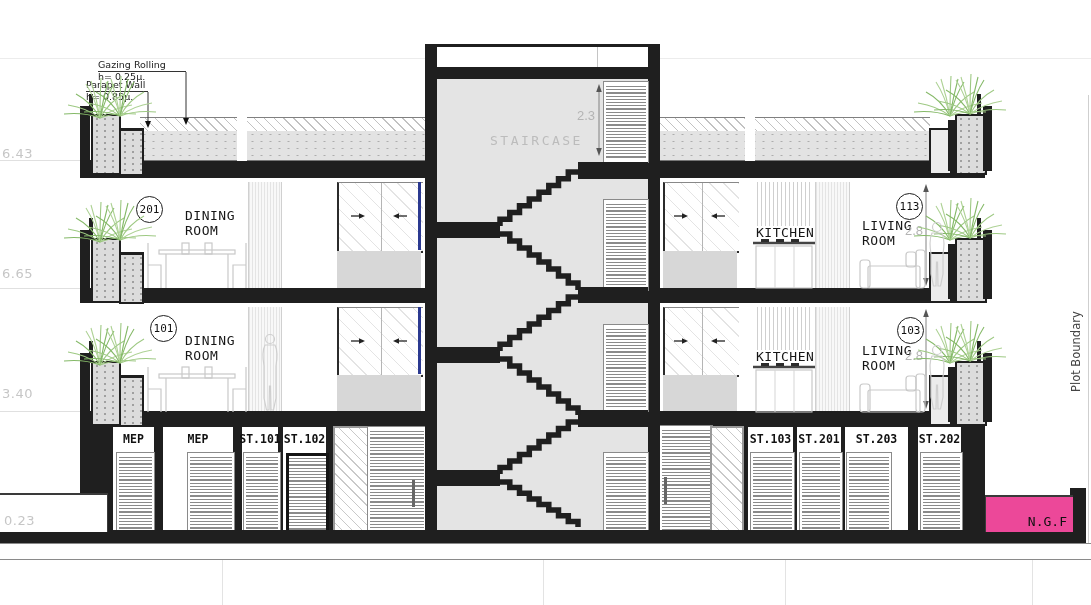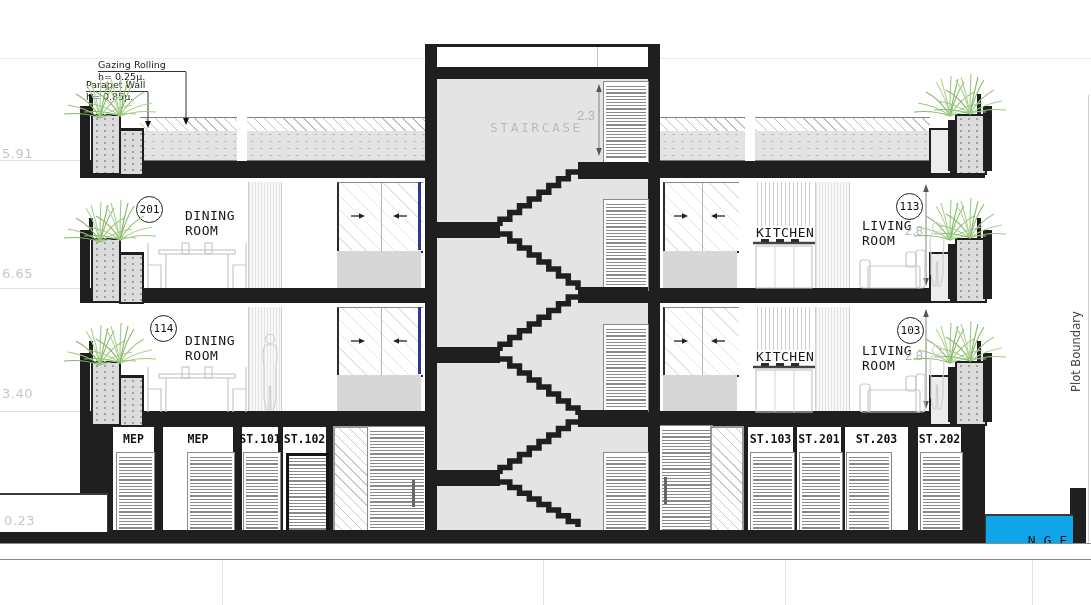--- a/index.html
+++ b/index.html
@@ -46,21 +46,21 @@
 
   <div class="abs fainth" style="left:0;top:58px;width:1091px;height:1px"></div>
   <div class="abs datum" style="left:0;top:160px;width:80px;height:1px"></div>
   <div class="abs datum" style="left:0;top:288px;width:80px;height:1px"></div>
   <div class="abs datum" style="left:0;top:411px;width:80px;height:1px"></div>
   <div class="abs faintv" style="left:222px;top:543px;width:1px;height:62px"></div>
   <div class="abs faintv" style="left:543px;top:543px;width:1px;height:62px"></div>
   <div class="abs faintv" style="left:785px;top:543px;width:1px;height:62px"></div>
   <div class="abs faintv" style="left:1032px;top:543px;width:1px;height:62px"></div>
 
-  <div class="abs lvl" style="left:2px;top:146px">5.91</div>
+  <div class="abs lvl" style="left:2px;top:146px">6.43</div>
   <div class="abs lvl" style="left:2px;top:266px">6.65</div>
   <div class="abs lvl" style="left:2px;top:386px">3.40</div>
 
   <div class="abs black" style="left:80px;top:160px;width:357px;height:18px"></div>
   <div class="abs black" style="left:648px;top:160px;width:337px;height:18px"></div>
   <div class="abs black" style="left:80px;top:288px;width:357px;height:15px"></div>
   <div class="abs black" style="left:648px;top:288px;width:337px;height:15px"></div>
   <div class="abs black" style="left:80px;top:411px;width:357px;height:16px"></div>
   <div class="abs black" style="left:648px;top:411px;width:337px;height:16px"></div>
 
@@ -89,21 +89,21 @@
   <div class="abs vband" style="left:757px;top:182px;width:55px;height:44px"></div>
   <div class="abs roomlabel" style="left:756px;top:226px">KITCHEN</div>
   <div class="abs vband-light" style="left:815px;top:182px;width:33px;height:106px"></div>
   <div class="abs badge" style="left:896px;top:193px">
       <span>113</span>
     </div>
   <div class="abs roomlabel" style="left:862px;top:219px;width:70px">LIVING ROOM</div>
   <div class="abs dimtxt" style="left:905px;top:223px">2.8</div>
 
   <div class="abs badge" style="left:150px;top:315px">
-      <span>114</span>
+      <span>101</span>
     </div>
   <div class="abs roomlabel" style="left:185px;top:334px;width:62px">DINING ROOM</div>
   <div class="abs vband-light" style="left:248px;top:307px;width:32px;height:104px"></div>
   <div class="abs glassdoor" style="left:337px;top:307px;width:84px;height:67px">
       <div class="gpanel"></div>
     </div>
   <div class="abs" style="left:418px;top:307px;width:3px;height:67px;background:#2b3990"></div>
   <div class="abs spandrel" style="left:337px;top:375px;width:84px;height:36px"></div>
 
   <div class="abs glassdoor" style="left:663px;top:307px;width:74px;height:67px">
@@ -163,21 +163,21 @@
     </div>
   <div class="abs louver" style="left:921px;top:453px;width:37px;height:75px"></div>
 
   <div class="abs towerfill" style="left:437px;top:79px;width:211px;height:451px"></div>
   <div class="abs black" style="left:425px;top:44px;width:12px;height:486px"></div>
   <div class="abs black" style="left:648px;top:44px;width:12px;height:486px"></div>
   <div class="abs black" style="left:425px;top:44px;width:235px;height:3px"></div>
   <div class="abs" style="left:437px;top:47px;width:211px;height:20px;background:#fff"></div>
   <div class="abs" style="left:597px;top:47px;width:1px;height:20px;background:#c4c4c4"></div>
   <div class="abs black" style="left:437px;top:67px;width:211px;height:12px"></div>
-  <div class="abs stairtxt" style="left:490px;top:120px">STAIRCASE</div>
+  <div class="abs stairtxt" style="left:490px;top:133px">STAIRCASE</div>
   <div class="abs dimtxt" style="left:577px;top:108px">2.3</div>
   <div class="abs louver" style="left:604px;top:82px;width:40px;height:76px"></div>
   <div class="abs louver" style="left:604px;top:200px;width:40px;height:86px"></div>
   <div class="abs louver" style="left:604px;top:325px;width:40px;height:82px"></div>
   <div class="abs louver" style="left:604px;top:453px;width:40px;height:75px"></div>
 
   <div class="abs black" style="left:80px;top:106px;width:10px;height:65px"></div>
   <div class="abs black" style="left:89px;top:94px;width:4px;height:22px"></div>
   <div class="abs concrete" style="left:91px;top:114px;width:26px;height:57px"></div>
   <div class="abs concrete" style="left:119px;top:128px;width:21px;height:43px;border-top:3px solid #1f1f1f"></div>
@@ -203,21 +203,21 @@
   <div class="abs plainbox" style="left:929px;top:375px;width:19px;height:47px"></div>
   <div class="abs black" style="left:948px;top:367px;width:7px;height:55px"></div>
   <div class="abs concrete" style="left:955px;top:361px;width:28px;height:61px"></div>
   <div class="abs black" style="left:983px;top:353px;width:9px;height:69px"></div>
   <div class="abs black" style="left:977px;top:341px;width:4px;height:22px"></div>
 
   <div class="abs black" style="left:0;top:530px;width:1086px;height:13px"></div>
   <div class="abs black" style="left:1070px;top:488px;width:16px;height:55px"></div>
   <div class="abs" style="left:0;top:493px;width:107px;height:37px;background:#fff;border-top:2px solid #3a3a3a;border-right:1px solid #3a3a3a"></div>
   <div class="abs lvl" style="left:4px;top:513px">0.23</div>
-  <div class="abs" style="left:985px;top:514px;width:87px;height:35px;background:#0ea5e9;border-top:2px solid #3a3a3a;border-left:1px solid #3a3a3a;display:flex;align-items:flex-end;justify-content:flex-end">
+  <div class="abs" style="left:985px;top:495px;width:87px;height:35px;background:#ec4899;border-top:2px solid #3a3a3a;border-left:1px solid #3a3a3a;display:flex;align-items:flex-end;justify-content:flex-end">
     <div class="ngf" style="margin:0 6px 3px 0">N.G.F</div>
   </div>
   <div class="abs speckstrip" style="left:0;top:543px;width:1091px;height:15px"></div>
 
   <div class="abs anno title" style="left:98px;top:60px;width:88px">Gazing Rolling</div>
   <div class="abs anno" style="left:98px;top:72px;width:88px">h= 0.25µ.</div>
   <div class="abs anno title" style="left:86px;top:80px;width:62px">Parapet Wall</div>
   <div class="abs anno" style="left:86px;top:92px;width:62px">h= 0.85µ.</div>
 
   <div class="abs" style="left:1088px;top:95px;width:1px;height:448px;background:#cfcfcf"></div>

